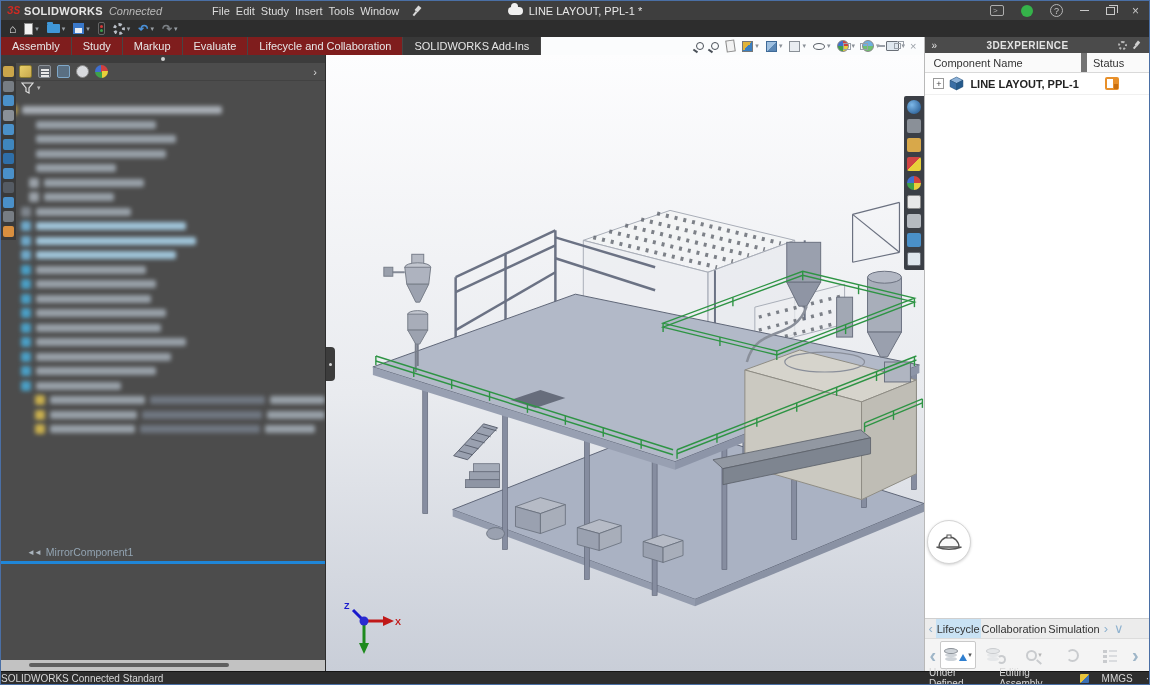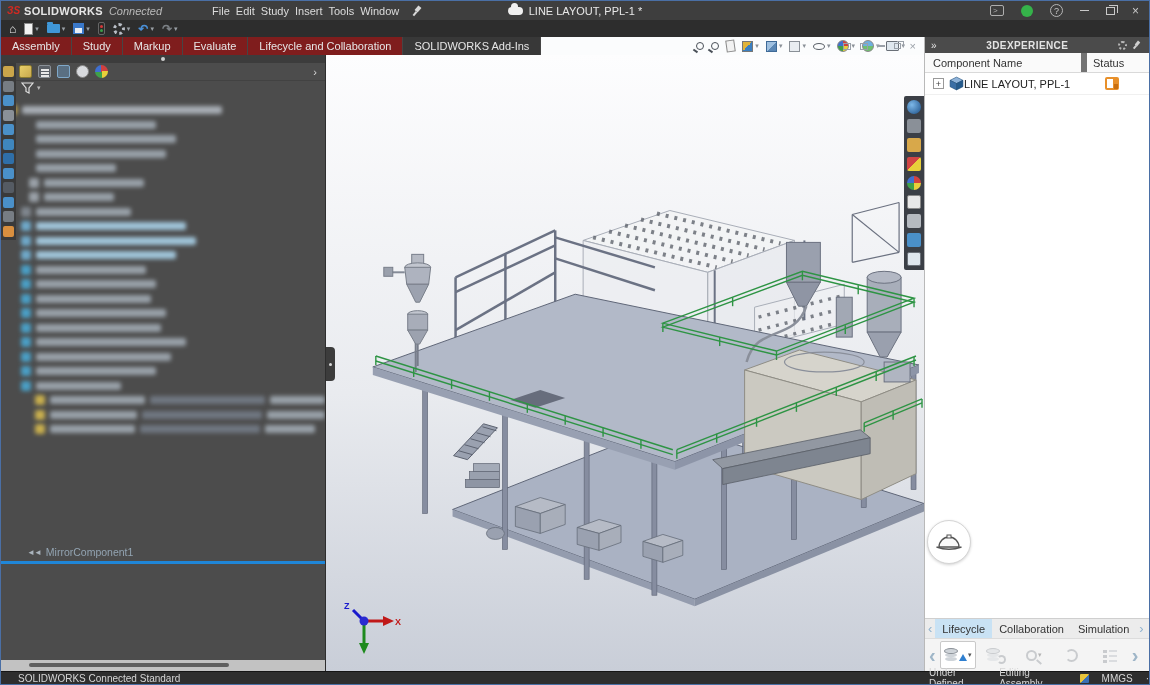--- a/index.html
+++ b/index.html
@@ -132,29 +132,29 @@
   .bb-mag { width:10px; height:10px; border:2px solid #fff; border-radius:50%; position:relative; margin-left:8px; flex:0 0 10px;}
   .bb-mag::after { content:""; position:absolute; left:8px; top:9px; width:6px; height:2px; background:#fff; transform:rotate(40deg); }
   .bb-tag { width:12px; height:12px; border:2px solid #fff; border-radius:2px 2px 2px 6px; transform:rotate(45deg); position:relative; margin-left:12px; flex:0 0 12px;}
   .bb-tag::before { content:""; position:absolute; left:2px; top:2px; width:3px; height:3px; border-radius:50%; background:#fff; }
   .bb-dots { position:absolute; right:-1px; top:7px; font-size:13px; color:#dfeaf4; }
   .rp-thead { height:20px; flex:0 0 20px; display:flex; align-items:center; background:#fafafa; border-bottom:1px solid #d9d9d9; font-size:11px; color:#333; }
   .rp-thead .c1 { flex:1; padding-left:8px; border-right:6px solid #737373; height:100%; display:flex; align-items:center;text-align:right; }
   .rp-thead .c2 { width:62px; padding-left:6px; }
   .rp-row { height:22px; flex:0 0 22px; display:flex; align-items:center; font-size:11px; color:#222; border-bottom:1px solid #f0f0f0; }
   .exp-box { width:11px; height:11px; border:1px solid #999; margin-left:8px; display:flex; align-items:center; justify-content:center; font-size:9px; color:#444; background:#fff; }
-  .rp-row .name { white-space:nowrap; }
+  .rp-row .name { margin-left:6px; white-space:nowrap;font-weight:bold; }
   .status-ic { margin-left:auto; margin-right:30px; width:14px; height:13px; background:#e8902a; border-radius:2px; position:relative; }
   .status-ic::before { content:""; position:absolute; left:2px; top:2px; width:6px; height:9px; background:#fff; }
   .status-ic::after { content:""; position:absolute; left:9px; top:7px; width:4px; height:5px; background:#c96f10; }
   .rp-space { flex:1; position:relative; background:#fff; }
   .hardhat-btn { position:absolute; left:2px; top:425px; width:44px; height:44px; border-radius:50%; background:#fff; border:1px solid #d5d5d5; box-shadow:0 1px 3px rgba(0,0,0,.18); display:flex; align-items:center; justify-content:center; }
   .rp-tabs { height:20px; flex:0 0 20px; background:#ececec; border-top:1px solid #cfcfcf; display:flex; align-items:center; font-size:11px; color:#333; }
   .rp-tabs .chev { color:#8fb2cf; font-size:13px; padding:0 3px; }
-  .rp-tab { padding:0 7px; height:100%; display:flex; align-items:center; white-space:nowrap; }
+  .rp-tab { padding:0 1px; height:100%; display:flex; align-items:center; white-space:nowrap; }
   .rp-tab.active { background:#c9e2f4; }
   .rp-toolbar { height:33px; flex:0 0 33px; background:#f4f4f4; border-top:1px solid #dcdcdc; display:flex; align-items:center; padding:0 2px; gap:2px; }
   .big-chev { color:#9fb6c8; font-size:20px; line-height:20px; padding:0 2px; font-weight:bold; }
   .rt-btn { width:36px; height:28px; display:flex; align-items:center; justify-content:center; gap:1px; }
   .rt-btn.active { background:#fff; border:1px solid #c9c9c9; border-radius:2px; }
   .db-stack { width:14px; height:14px; position:relative; }
   .db-stack::before { content:""; position:absolute; left:0; top:0; width:12px; height:4px; border:1px solid #8a9097; border-radius:50%; background:#cfd4d9; box-shadow:0 4px 0 -1px #cfd4d9, 0 8px 0 -1px #cfd4d9; }
   .db-arrow { width:0; height:0; border-left:4px solid transparent; border-right:4px solid transparent; border-bottom:7px solid #2f7fd0; margin-top:5px; }
   .gray-ic { opacity:.4; }
   .sync-ic { width:13px; height:13px; border:2px solid #8a9097; border-radius:50%; border-left-color:transparent; }
@@ -164,21 +164,21 @@
   .hier-ic::before { content:""; position:absolute; left:0; top:1px; width:4px; height:3px; background:#8a9097; box-shadow:0 5px 0 #8a9097, 0 10px 0 #8a9097; }
   .hier-ic::after { content:""; position:absolute; left:6px; top:1px; width:8px; height:2px; background:#b5bac0; box-shadow:0 5px 0 #b5bac0, 0 10px 0 #b5bac0; }
 
   
   .bottombar { height:16px; flex:0 0 16px; background:#1c1c1c; display:flex; align-items:stretch; font-size:11px; }
   .bb-icons { display:flex; align-items:center; gap:2px; margin-left:58px; margin-right:10px; }
   .bb-icons i { width:9px; height:11px; background:#c8c8c8; border:1px solid #888; }
   .btab { display:flex; align-items:center; padding:0 14px; color:#d8d8d8; }
   .btab.active { background:#e8e8e8; color:#111; font-weight:bold; }
   .statusbar { height:13px; flex:0 0 13px; background:#2e2e2e; border-top:1px solid #151515; color:#d6d6d6; font-size:10px; display:flex; align-items:center; position:relative; }
-  .sb-left { padding-left:17px; }
+  .sb-left { padding-left:0; }
   .sb-right { position:absolute; left:928px; display:flex; align-items:center; gap:13px; }
   .sb-ic { width:10px; height:9px; background:linear-gradient(135deg,#e8c43a 55%, #3a6fb5 55%); border-radius:1px; }
 </style>
 </head>
 <body>
 
 <div class="app">
 
   <div class="titlebar">
     <div class="brand">

